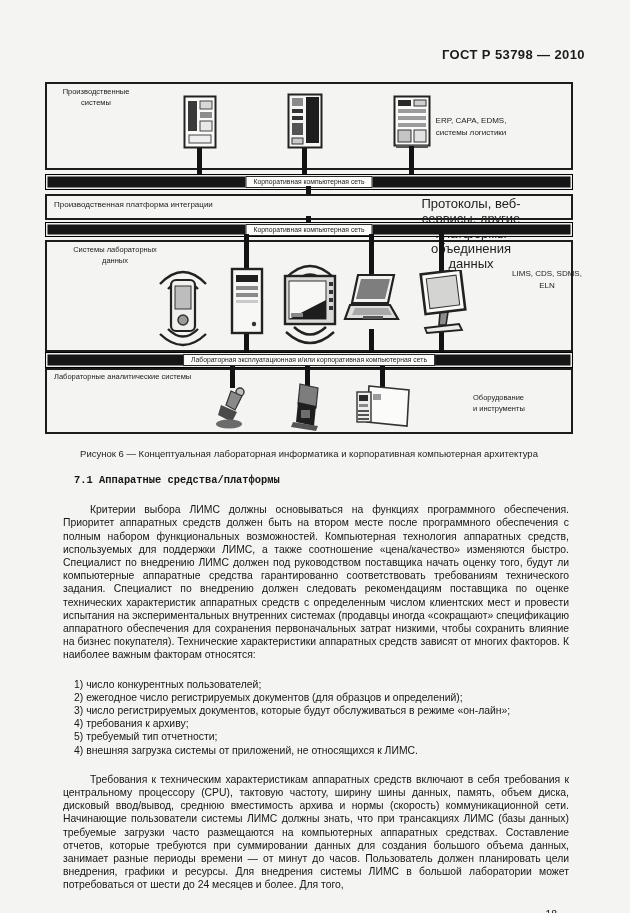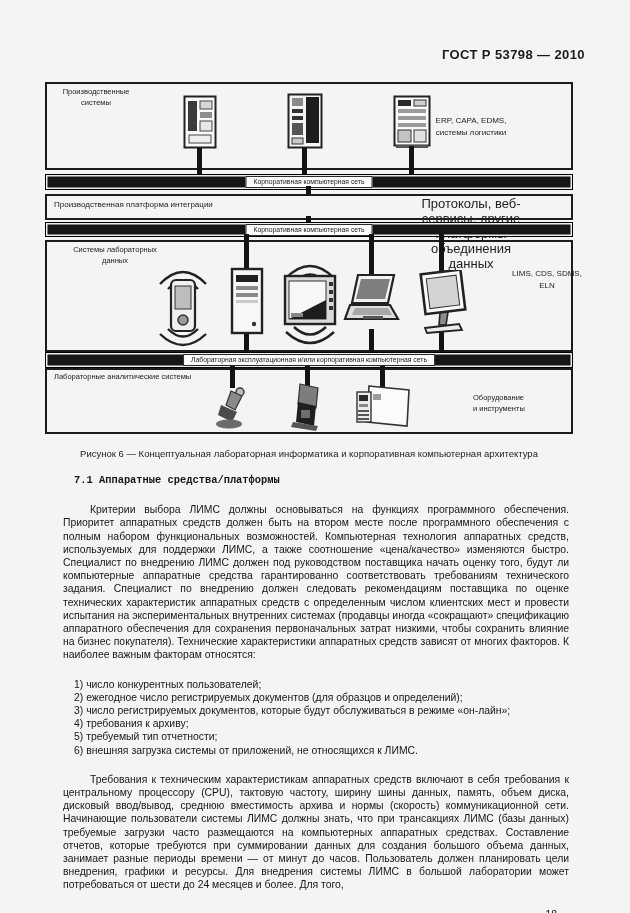--- a/index.html
+++ b/index.html
@@ -228,18 +228,18 @@
   <div class="fig-caption">Рисунок 6 — Концептуальная лабораторная информатика и корпоративная компьютерная архитектура</div>
 
   <div id="bodytext">
     <p class="h71">7.1 Аппаратные средства/платформы</p>
     <p class="para">Критерии выбора ЛИМС должны основываться на функциях программного обеспечения. Приоритет аппаратных средств должен быть на втором месте после программного обеспечения с полным набором функциональных возможностей. Компьютерная технология аппаратных средств, используемых для поддержки ЛИМС, а также соотношение «цена/качество» изменяются быстро. Специалист по внедрению ЛИМС должен под руководством поставщика начать оценку того, будут ли компьютерные аппаратные средства гарантированно соответствовать требованиям технического задания. Специалист по внедрению должен следовать рекомендациям поставщика по оценке технических характеристик аппаратных средств с определенным числом клиентских мест и провести испытания на экспериментальных внутренних системах (продавцы иногда «сокращают» спецификацию аппаратного обеспечения для сохранения первоначальных затрат низкими, чтобы сохранить влияние на бизнес покупателя). Технические характеристики аппаратных средств зависят от многих факторов. К наиболее важным факторам относятся:</p>
     <div class="li">1) число конкурентных пользователей;</div>
     <div class="li">2) ежегодное число регистрируемых документов (для образцов и определений);</div>
     <div class="li">3) число регистрируемых документов, которые будут обслуживаться в режиме «он-лайн»;</div>
     <div class="li">4) требования к архиву;</div>
     <div class="li">5) требуемый тип отчетности;</div>
-    <div class="li">6) внешняя загрузка системы от приложений, не относящихся к ЛИМС.</div>
+    <div class="li">4) внешняя загрузка системы от приложений, не относящихся к ЛИМС.</div>
     <p class="para">Требования к техническим характеристикам аппаратных средств включают в себя требования к центральному процессору (CPU), тактовую частоту, ширину шины данных, память, объем диска, дисковый ввод/вывод, среднюю вместимость архива и нормы (скорость) коммуникационной сети. Начинающие пользователи системы ЛИМС должны знать, что при трансакциях ЛИМС (базы данных) требуемые загрузки часто размещаются на компьютерных аппаратных средствах. Составление отчетов, которые требуются при суммировании данных для создания большого объема данных, занимает разные периоды времени — от минут до часов. Пользователь должен планировать цели внедрения, графики и ресурсы. Для внедрения системы ЛИМС в большой лаборатории может потребоваться от шести до 24 месяцев и более. Для того,</p>
     <div class="pagenum">18</div>
   </div>
 
 </div>
 
 </body></html>

